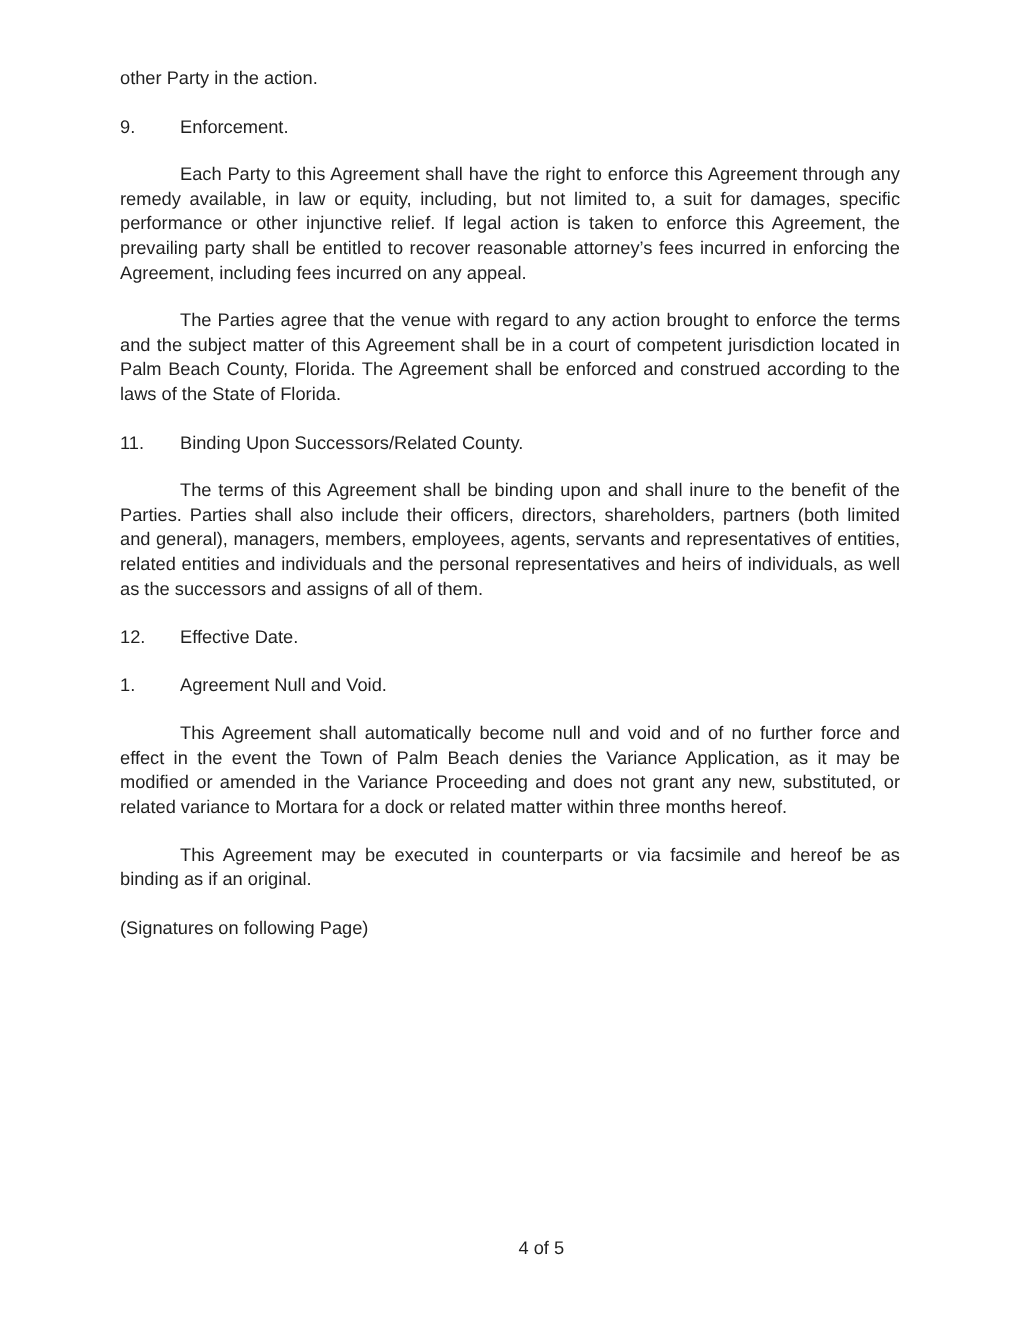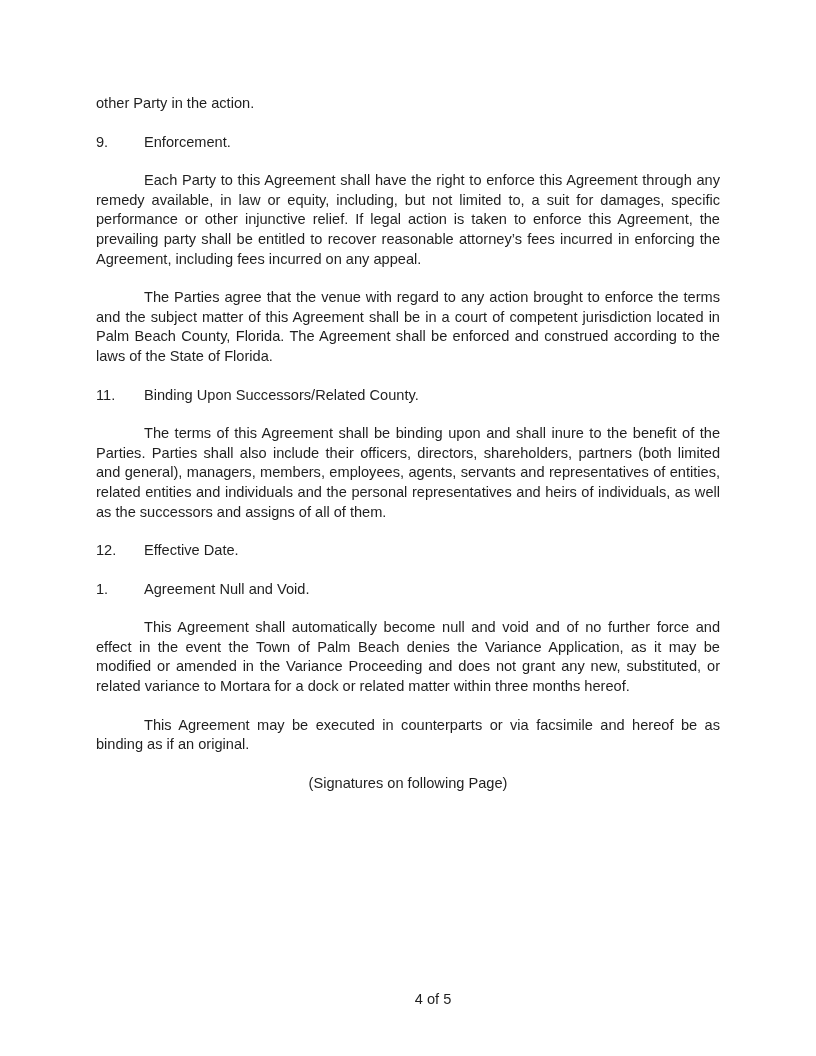--- a/index.html
+++ b/index.html
@@ -13,42 +13,42 @@
     height: 1056px;
     background: #ffffff;
     font-family: "Liberation Sans", sans-serif;
     font-size: 14.6px;
     line-height: 19.6px;
     color: #1f1f1f;
     overflow: hidden;
     box-sizing: border-box;
   }
   .content {
-    padding: 94px 96px 0 96px;
+    padding: 54px 96px 0 96px;
   }
   .continuation {
     margin: 0 0 19px 0;
     text-align: left;
   }
   .section-heading {
     margin: 0 0 19px 0;
     white-space: nowrap;
   }
   .section-heading .num {
     display: inline-block;
     width: 48px;
   }
   .body-para {
     margin: 4px 0 19px 0;
     text-align: justify;
     text-indent: 48px;
   }
   .sig-note {
     margin: 18px 0 0 0;
-    text-align: center;
+    text-align: left;
   }
   .footer {
     position: absolute;
     left: 18px;
     right: 0;
     bottom: 46px;
     text-align: center;
     margin-left: 32px;
   }
 </style>

